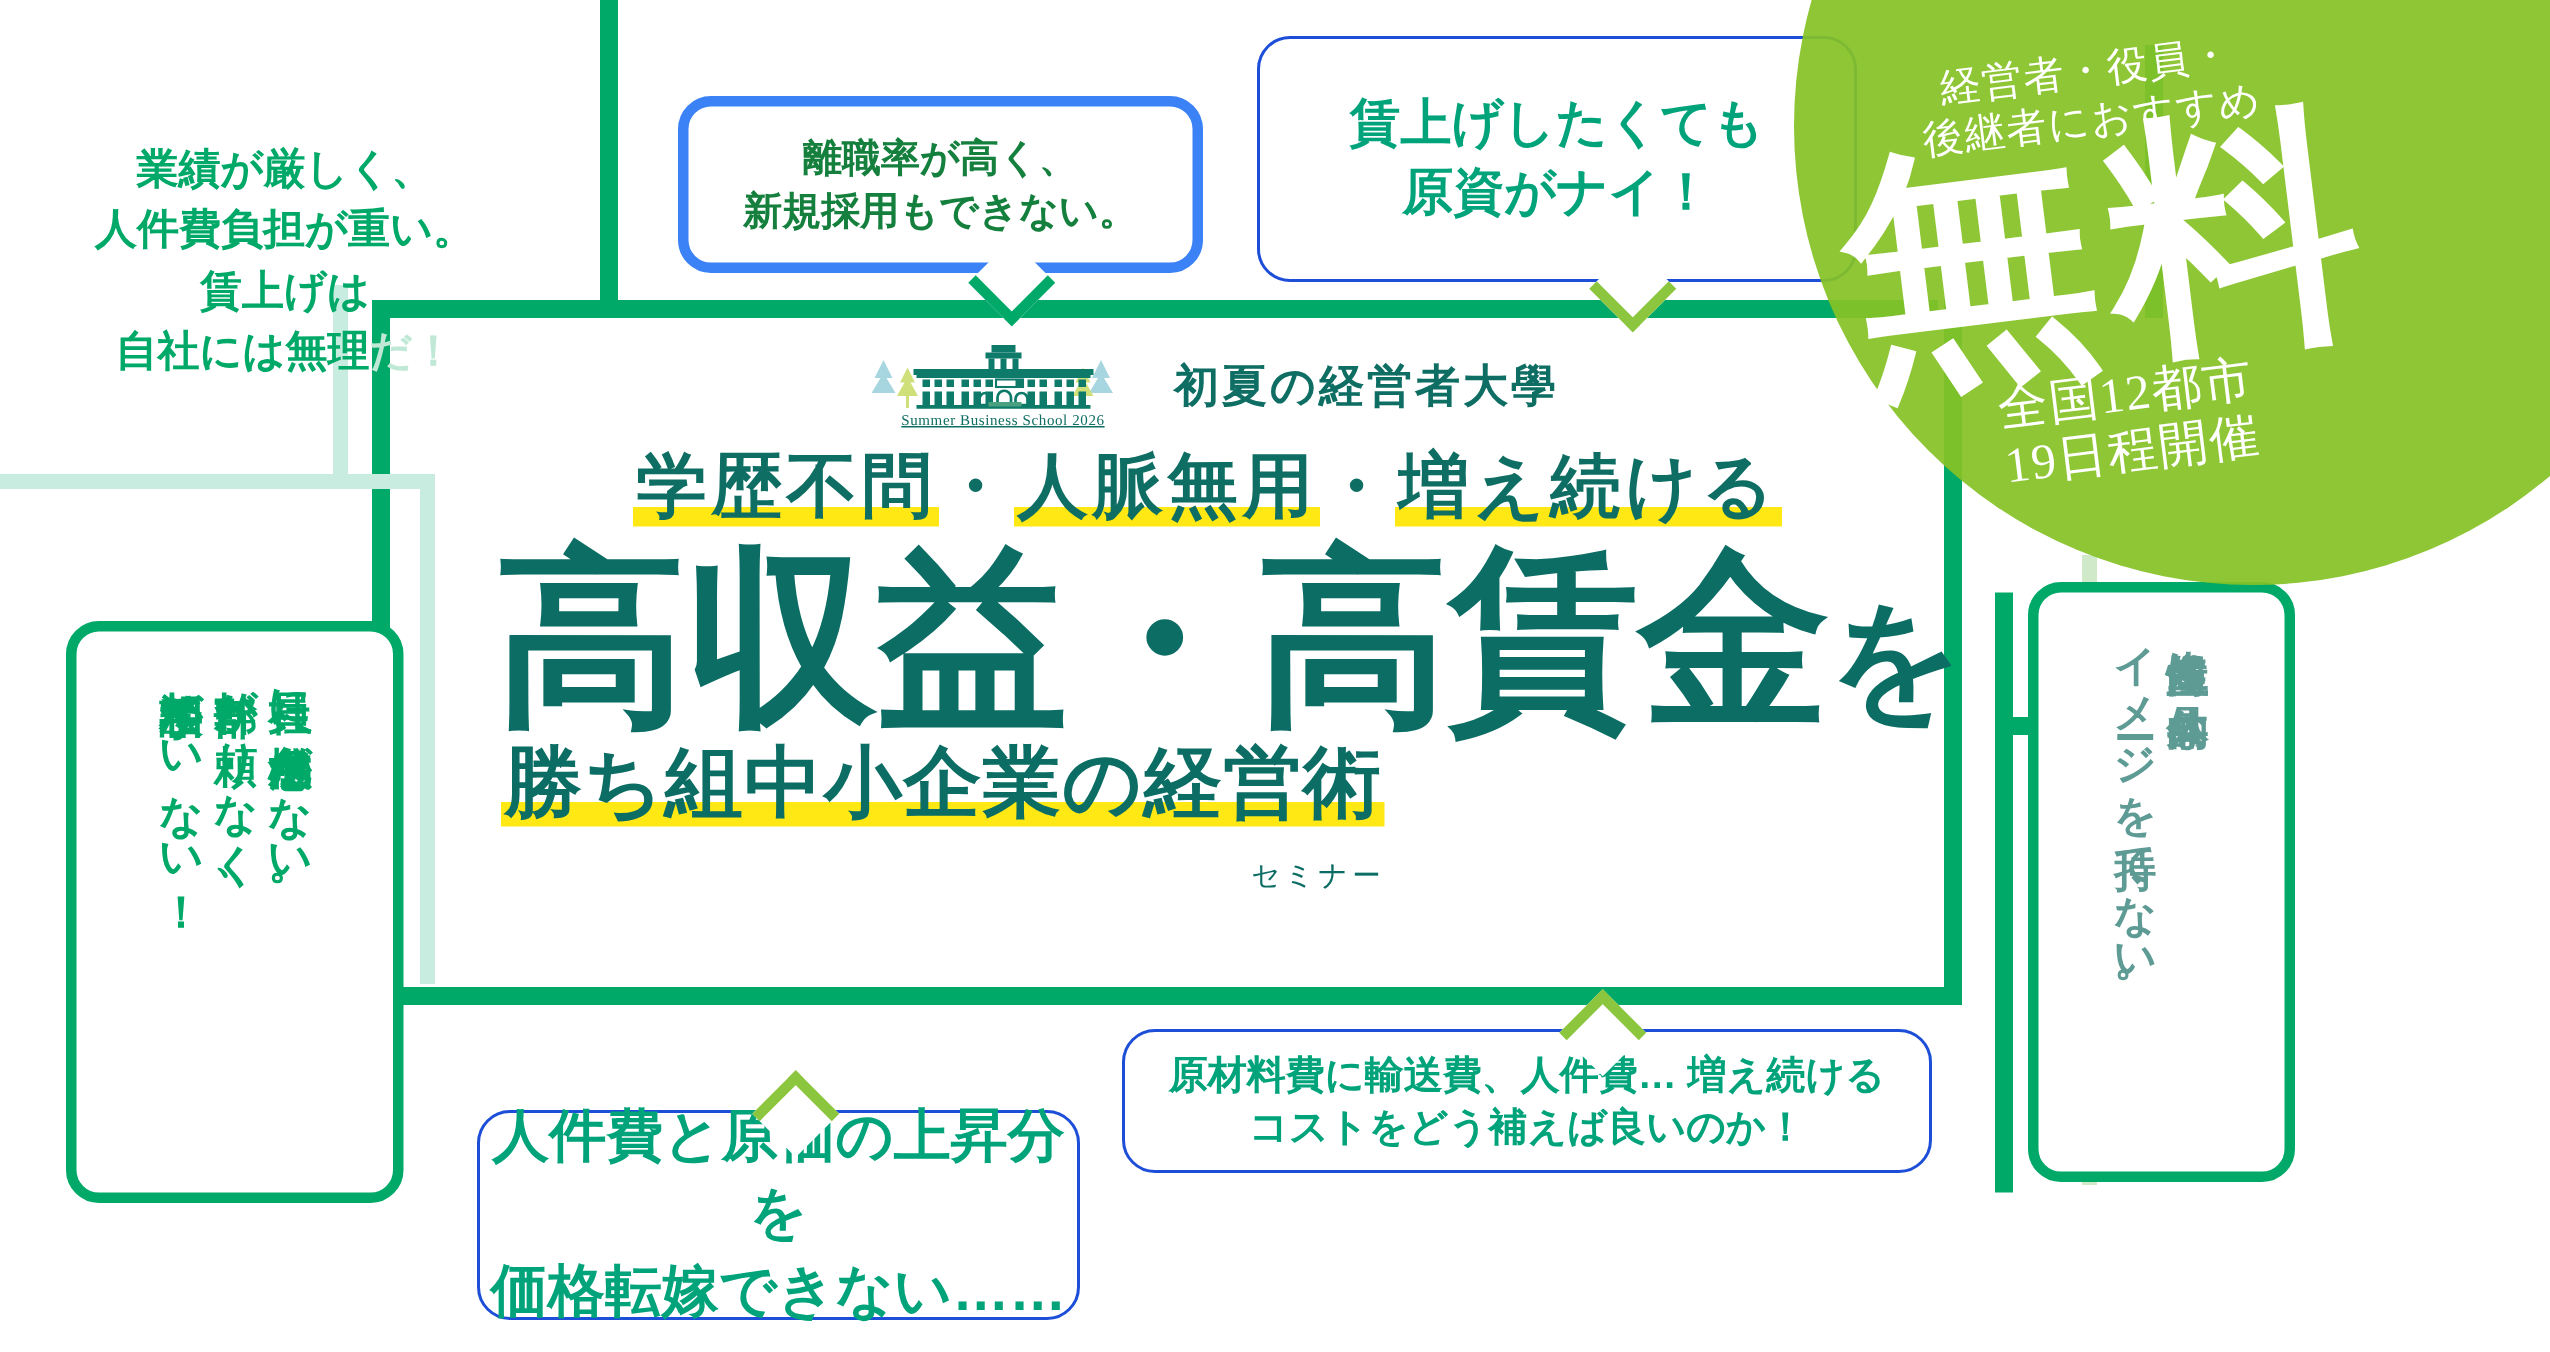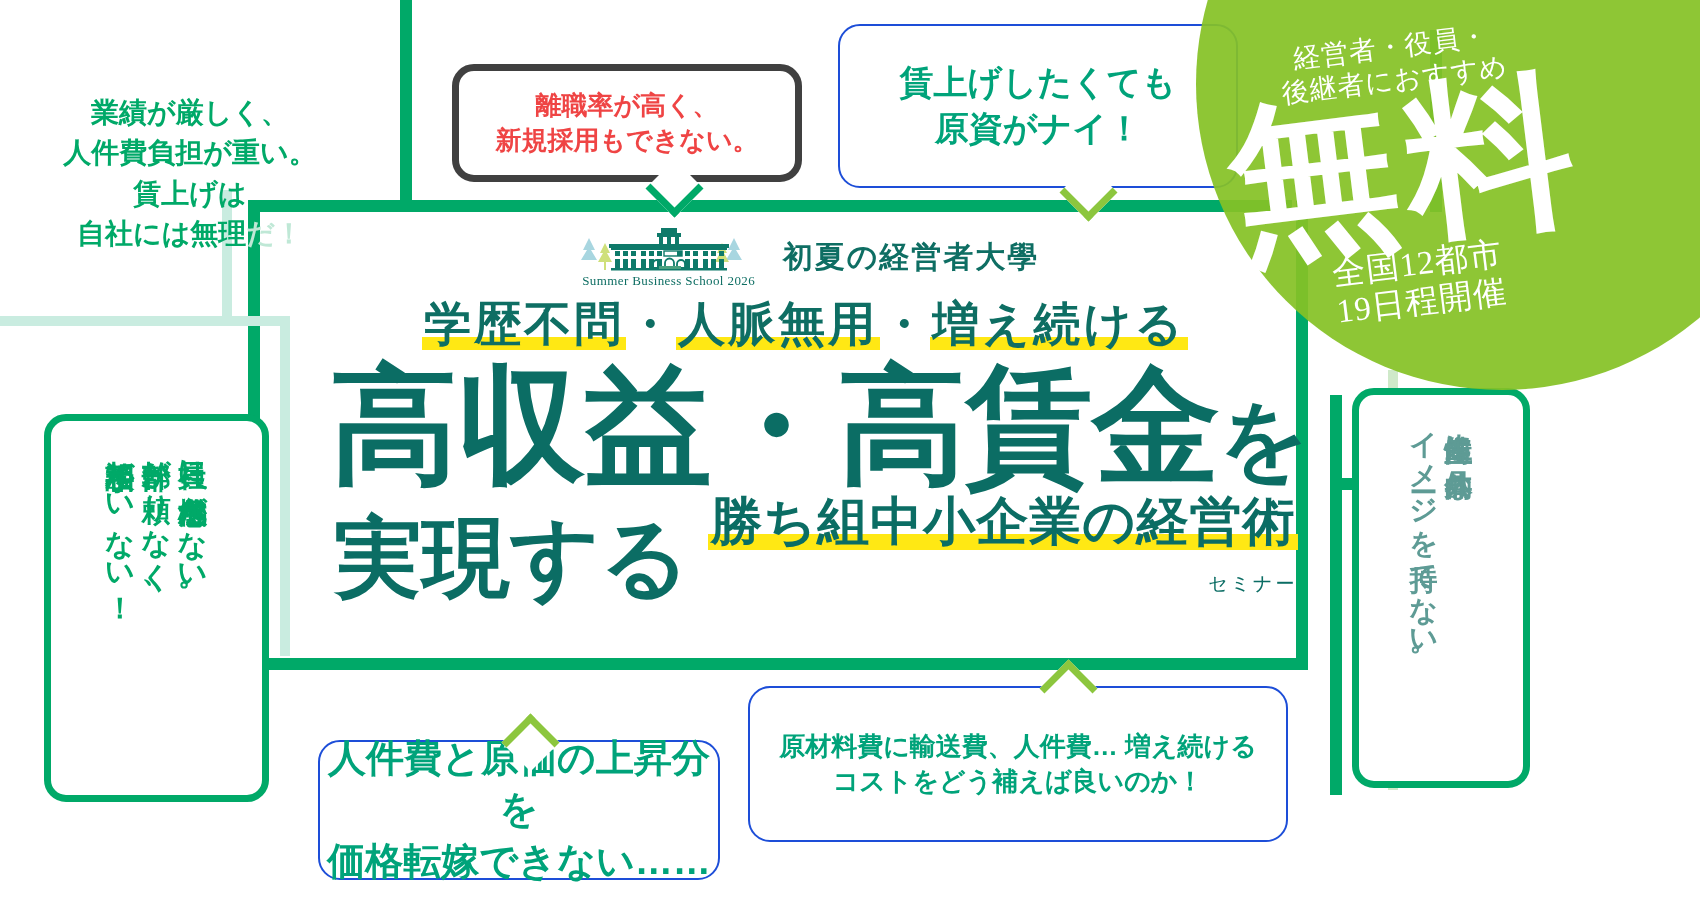--- a/index.html
+++ b/index.html
@@ -33,21 +33,21 @@
     background: #ffffff;
     border-radius: 22px;
     display: flex;
     align-items: center;
     justify-content: center;
     text-align: center;
     line-height: 1.35;
     font-weight: bold;
   }
   .bubble .txt { white-space: pre-line; }
-  .bubble.teal   { border: 7px solid #404040; color: #ef4444; }
+  .bubble.teal   { border: 7px solid #3b82f6; color: #15803d; }
   .bubble.lime   { border: 2px solid #1d4ed8; color: #00a37a; }
 
   
   .tail {
     position: absolute;
     width: 34px; height: 34px;
     background: #ffffff;
     transform: rotate(45deg);
   }
   .tail.green { border-right: 7px solid #00a968; border-bottom: 7px solid #00a968; }
@@ -95,24 +95,25 @@
   .eyebrow-row {
     display: flex;
     align-items: center;
     justify-content: center;
     gap: 16px;
     height: 64px;
   }
   .logo-wrap { display: flex; flex-direction: column; align-items: center; }
   .logo-cap {
     font-family: "Liberation Serif", "DejaVu Serif", serif;
-    font-size: 13px;
+    font-size: 10px;
     color: #0e6e63;
     letter-spacing: .4px;
     margin-top: 1px;
+    text-decoration: underline;
   }
   .eyebrow-title {
     font-family: "Liberation Serif", "DejaVu Serif", serif;
     font-size: 30px;
     font-weight: bold;
     color: #0e6e63;
     letter-spacing: 2px;
   }
   .sub-line {
     text-align: center;
@@ -266,21 +267,21 @@
     <span class="vcol">生産性向上に具体的な</span>
     <span class="vcol">イメージを持てない。</span>
   </div>
 
   <div class="bubble lime" style="left:318px;top:740px;width:402px;height:140px;font-size:38px;">
     <span class="txt">人件費と原価の上昇分を
 価格転嫁できない……</span>
   </div>
   <div class="tail up lime" style="left:510px;top:722px;"></div>
 
-  <div class="bubble lime" style="left:748px;top:686px;width:540px;height:156px;font-size:26px;">
+  <div class="bubble lime" style="left:748px;top:686px;width:540px;height:96px;font-size:26px;">
     <span class="txt">原材料費に輸送費、人件費… 増え続ける
 コストをどう補えば良いのか！</span>
   </div>
   <div class="tail up lime" style="left:1048px;top:668px;"></div>
 
   <div id="center">
 
     <div class="eyebrow-row">
       <div class="logo-wrap">
         <svg width="196" height="46" viewBox="0 0 196 46">
@@ -342,21 +343,20 @@
 
     <div class="sub-line">
       <span class="hl2">学歴不問</span><span>・</span><span class="hl2">人脈無用</span><span>・</span><span class="hl2">増え続ける</span>
     </div>
 
     <div class="main-line1">
       <span>高収益・高賃金</span><span class="small">を</span>
     </div>
 
     <div class="row2">
-      <div class="main-line2">実現する</div>
       <div class="tagline-wrap">
         <div class="tagline">
           <span class="hl">勝ち組中小企業の経営術</span>
         </div>
         <div class="seminar">セミナー</div>
       </div>
     </div>
   </div>
 
   <div id="badge"></div>

